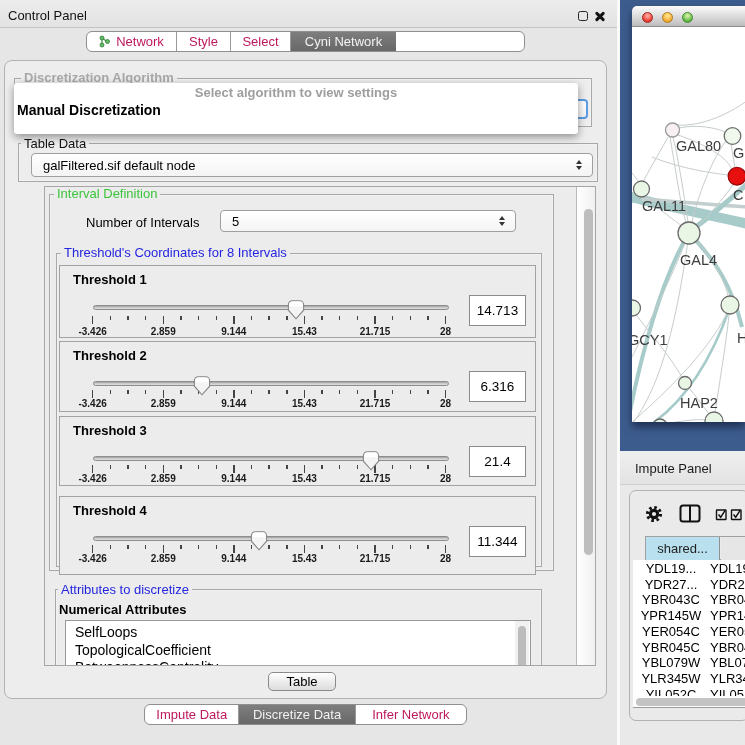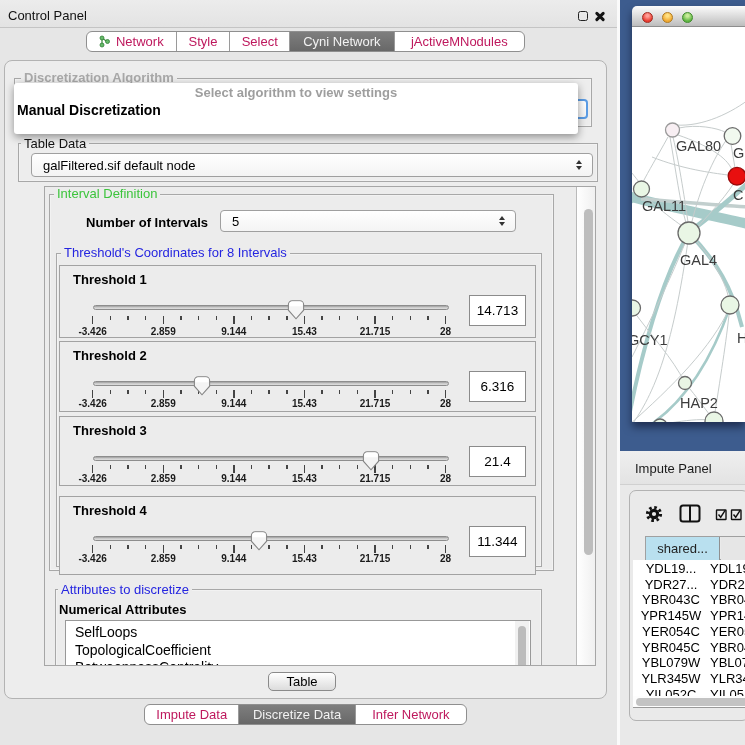--- a/index.html
+++ b/index.html
@@ -73,21 +73,20 @@
 <div class="abs segbar" style="left:86px;top:31px;width:439px">
  <div class="seg" style="width:90px"><svg width="12" height="13" viewBox="0 0 12 13" style="margin-right:5px">
   <path d="M3,3 L3,10 M3,3 L8,6.5" stroke="#3e8e41" stroke-width="1.2" fill="none"></path>
   <circle cx="3" cy="3" r="2" fill="#66bb6a" stroke="#2e7d32" stroke-width="0.8"></circle>
   <circle cx="3" cy="10" r="2" fill="#66bb6a" stroke="#2e7d32" stroke-width="0.8"></circle>
   <circle cx="8.5" cy="6.5" r="2" fill="#66bb6a" stroke="#2e7d32" stroke-width="0.8"></circle>
  </svg>Network</div>
  <div class="seg" style="width:54px">Style</div>
  <div class="seg" style="width:60px">Select</div>
  <div class="seg dark" style="width:105px">Cyni Network</div>
- <div class="seg" style="width:130px">jActiveMNodules</div>
 </div>
 
 <div class="abs" id="outer"></div>
 
 <div class="abs group" style="left:14px;top:78px;width:578px;height:49px;background:#ededed"></div>
 <div class="abs gtitle" style="left:21px;top:71px;color:#a8a8a8;font-weight:bold">Discretization Algorithm</div>
 <div class="abs combo" style="left:30px;top:99px;width:558px;height:20px;border:2px solid #5b9ce4">
     <div class="spin"></div>
   </div>
 
@@ -95,21 +94,21 @@
 <div class="abs gtitle" style="left:21px;top:137px;color:#111">Table Data</div>
 <div class="abs combo" style="left:31px;top:153px;width:562px;height:24px">
     <div class="v">galFiltered.sif default node</div>
     <div class="spin"></div>
   </div>
 
 <div class="abs" id="scrollpane" style="left:44px;top:186px;width:552px;height:480px;border:1px solid #a6a6a6;background:#ececec;overflow:hidden">
 
  <div class="abs group" style="left:4px;top:7px;width:505px;height:377px"></div>
  <div class="abs gtitle greent" style="left:9px;top:0px;background:#ececec">Interval Definition</div>
- <div class="abs" style="left:41px;top:28px;font-weight:bold;font-size:13px">Number of Intervals</div>
+ <div class="abs" style="left:41px;top:28px;font-weight:normal;font-size:13px">Number of Intervals</div>
  <div class="abs combo" style="left:175px;top:23px;width:296px;height:22px">
       <div class="v">5</div>
       <div class="spin"></div>
     </div>
 
  <div class="abs group" style="left:11px;top:66px;width:486px;height:314px"></div>
  <div class="abs gtitle bluet" style="left:16px;top:59px;background:#ececec">Threshold's Coordinates for 8 Intervals</div>
 
  <div id="THP">
       <div class="thpanel" style="top:78px;height:73px">

